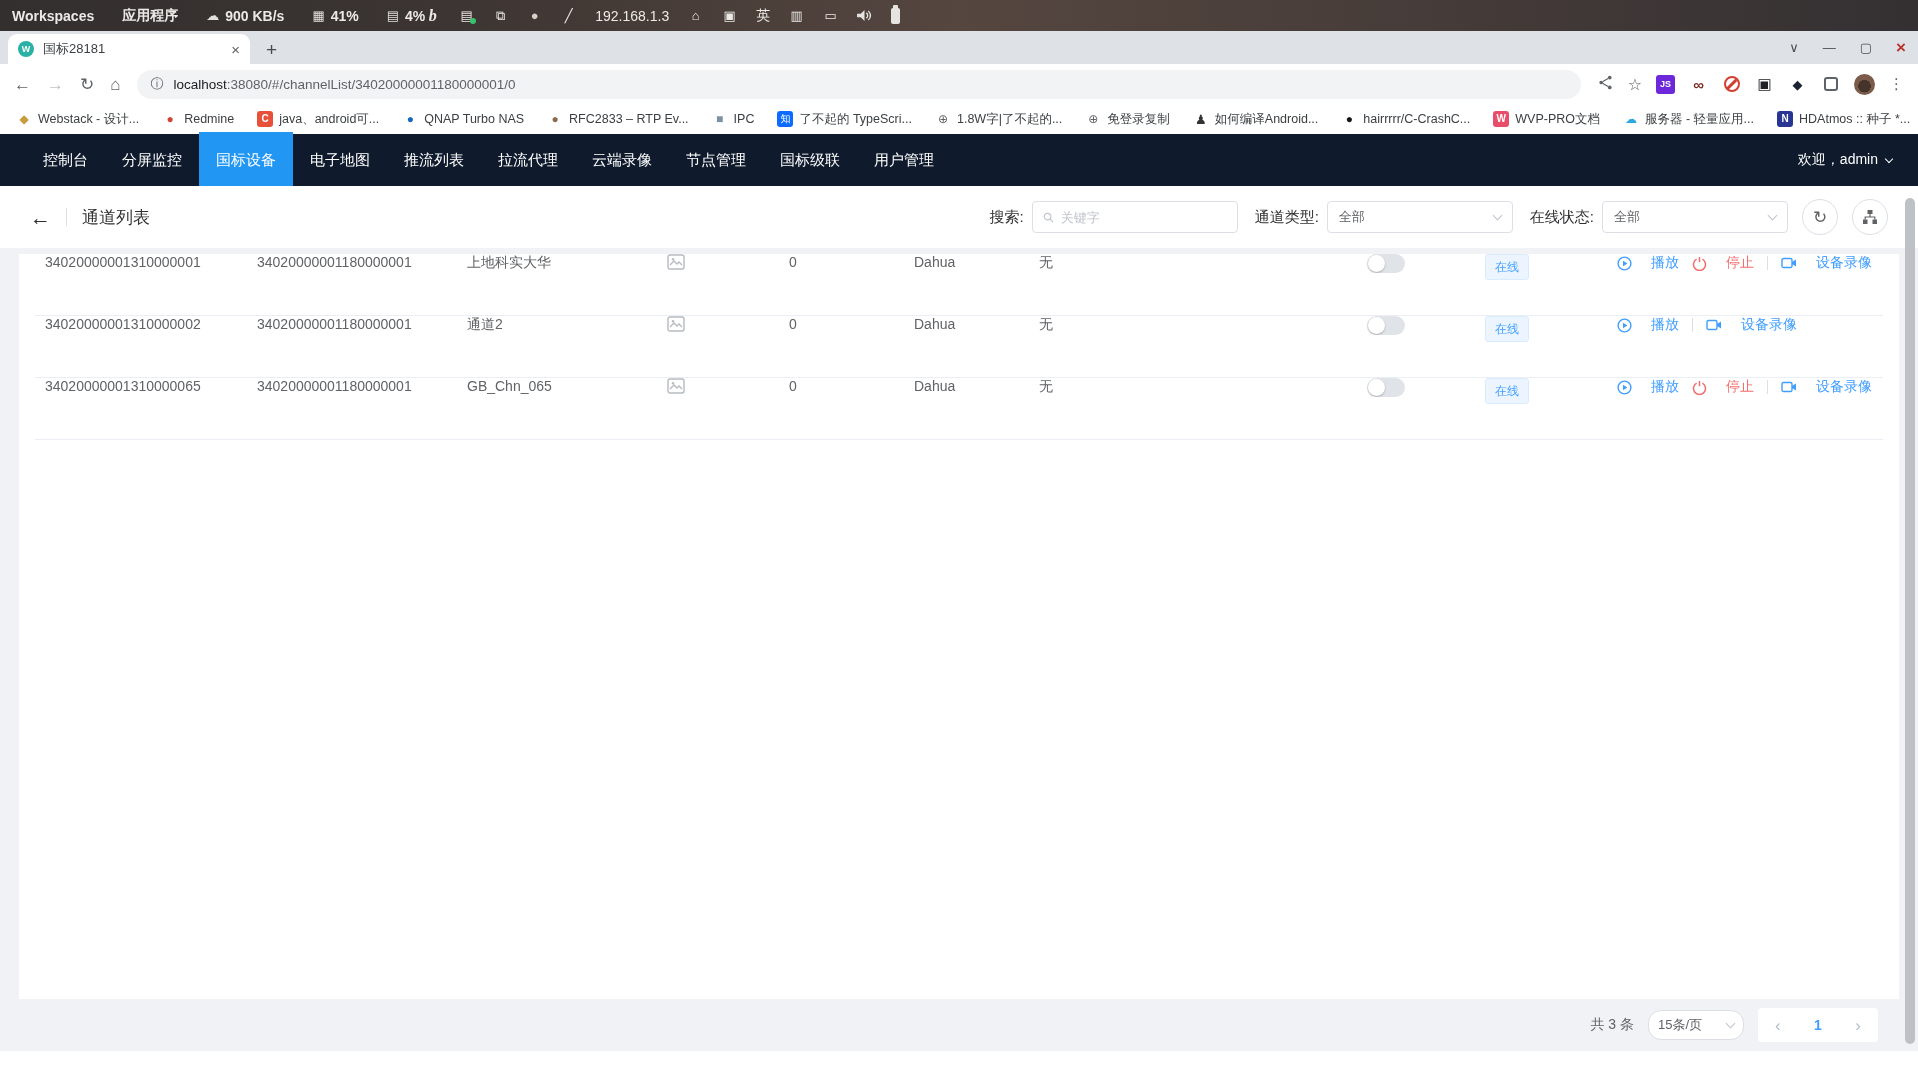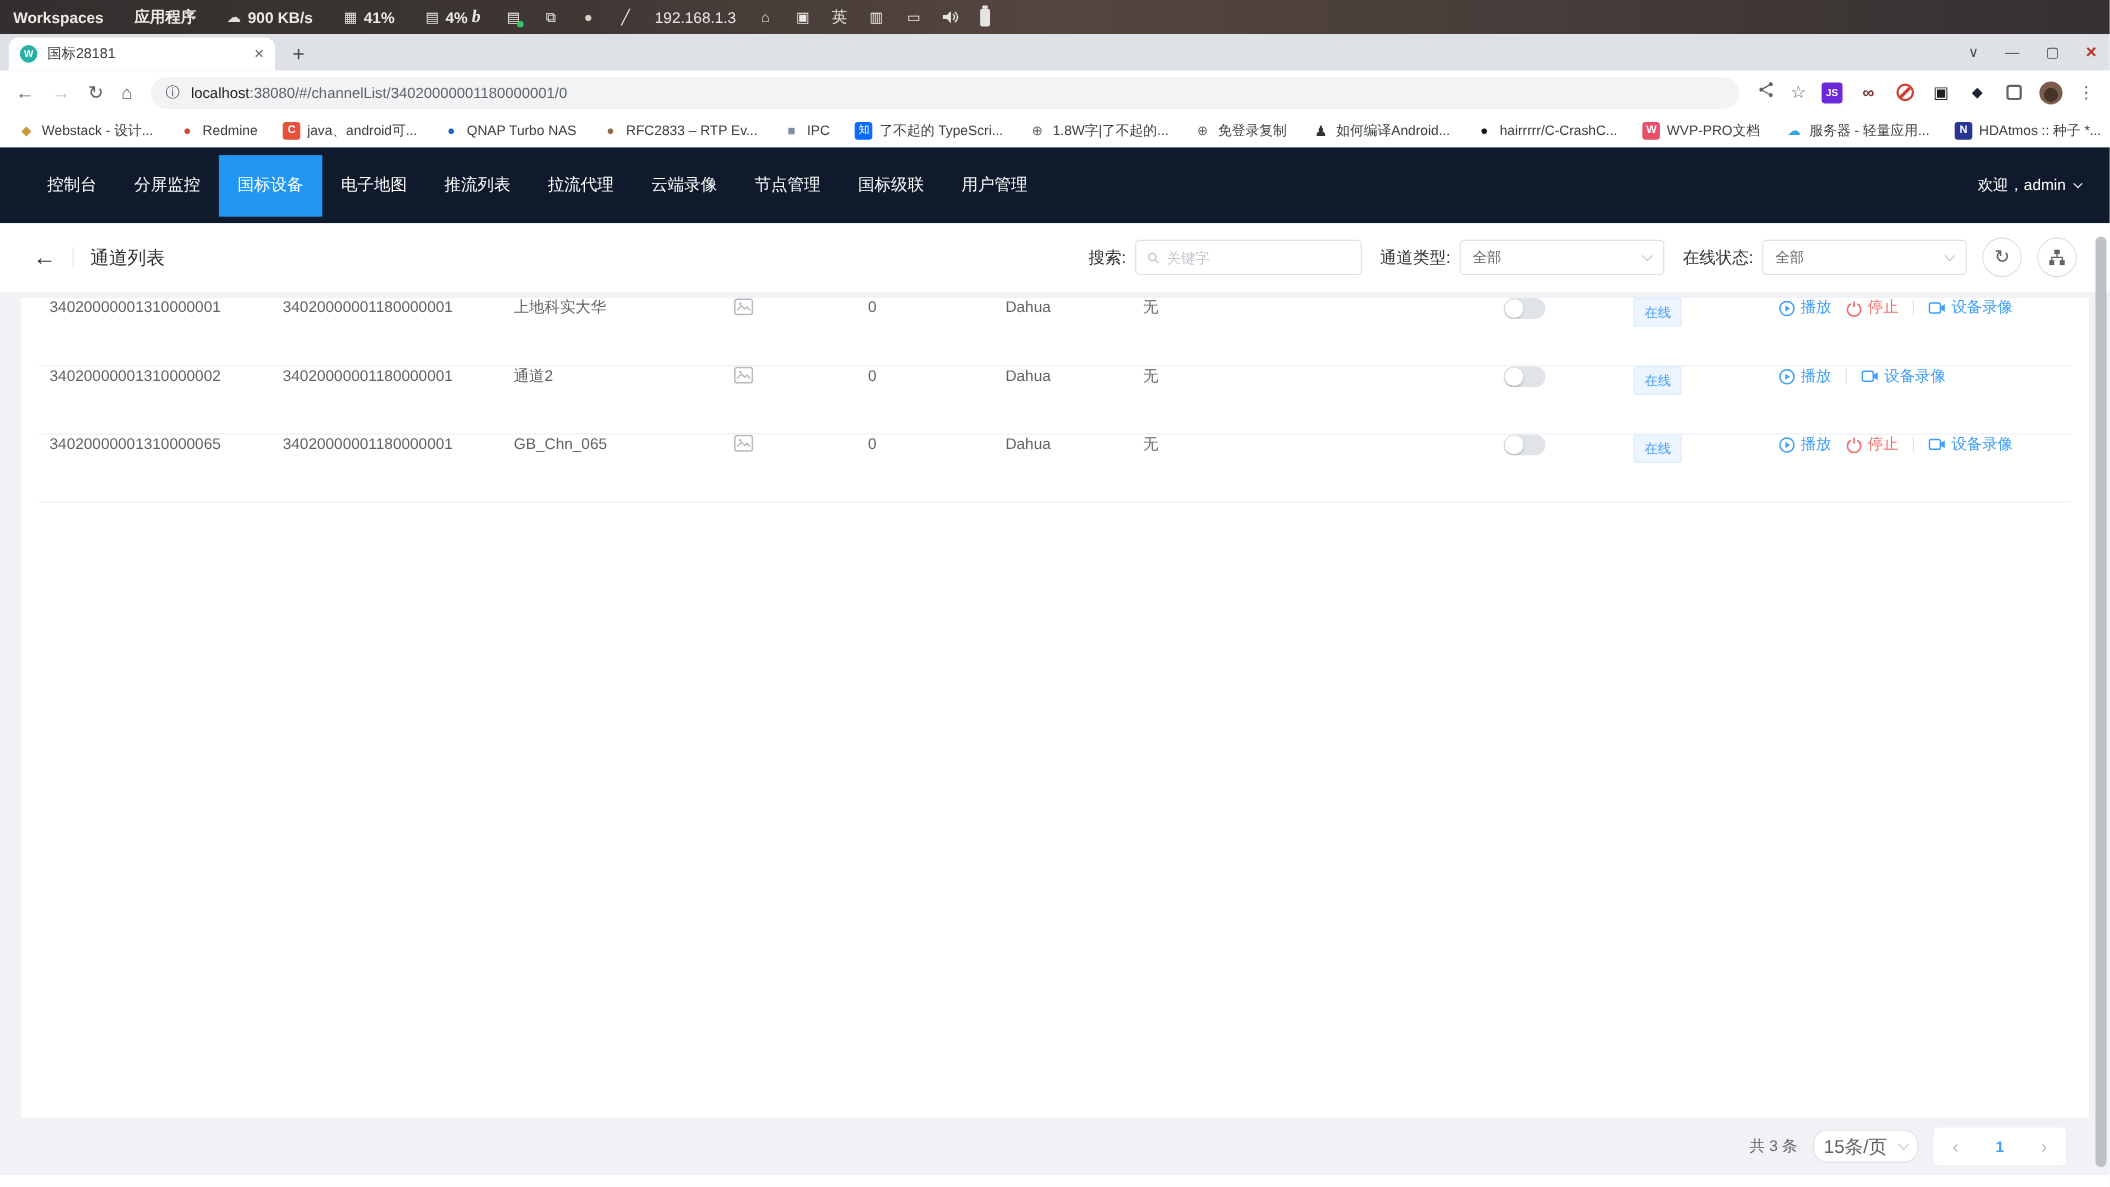--- a/index.html
+++ b/index.html
@@ -53,21 +53,21 @@
 .ext-frame{width:14px;height:14px;border:2px solid #5f6368;border-radius:3px}
 .avatar{width:21px;height:21px;border-radius:50%;background:radial-gradient(circle at 50% 58%,#45342a 0 38%,#7b5b4a 40%)}
 .kebab{font-size:15px;color:#5f6368}
 
 
 .bookmarks{height:30px;flex:none;background:#fff;display:flex;align-items:center;padding:0 16px;gap:23px;font-size:12.5px;color:#3c4043;white-space:nowrap}
 .bm{display:flex;align-items:center;gap:6px;flex:none}
 .bm-ico{width:16px;height:16px;border-radius:3px;display:inline-flex;align-items:center;justify-content:center;font-size:12px;line-height:1}
 
 
-.navbar{height:69px;flex:none;background:#0f1b2d;display:flex;align-items:center;color:#fff;font-size:15px;padding-left:26px}
+.navbar{height:52px;flex:none;background:#0f1b2d;display:flex;align-items:center;color:#fff;font-size:15px;padding-left:26px}
 .nav-item{padding:0 17px;height:56px;line-height:56px;cursor:pointer;white-space:nowrap}
 .nav-item[data-state="active"]{background:#2196f3}
 .nav-right{margin-left:auto;padding-right:26px;display:flex;align-items:center;gap:8px;font-size:14px}
 .chev{width:7px;height:7px;border-right:1.5px solid #c0c4cc;border-bottom:1.5px solid #c0c4cc;transform:rotate(45deg);margin-top:-3px}
 .chev-white{border-color:#fff;width:6px;height:6px}
 
 
 .page{flex:1;background:#f0f2f5;display:flex;flex-direction:column;position:relative;overflow:hidden}
 .page-header{height:62px;flex:none;background:#fff;display:flex;align-items:center;padding:0 30px}
 .back-arrow{font-size:21px;color:#303133;line-height:1}
@@ -97,28 +97,28 @@
 .thead .hcell:nth-child(7){width:210px}.c7{width:210px}
 .thead .hcell:nth-child(8){width:118px}.c8{width:118px}
 .thead .hcell:nth-child(9){width:118px}.c9{width:118px}
 .thead .hcell:nth-child(10){width:132px}.c10{width:132px}
 .thead .hcell:nth-child(11){flex:1}.c11{flex:1}
 .imgph{display:inline-flex;width:18px;height:16px}
 .switch{width:38px;height:19px;border-radius:10px;background:#e0e4e9;display:inline-block;position:relative;vertical-align:middle}
 .knob{position:absolute;left:1px;top:1px;width:17px;height:17px;border-radius:50%;background:#fff;box-shadow:0 1px 2px rgba(0,0,0,.25)}
 .tag-online{display:inline-block;padding:5px 9px;background:#ecf5ff;border:1px solid #d9ecff;border-radius:3px;color:#409eff;font-size:12px;line-height:1.2}
 .actions{display:flex;align-items:center;gap:13px}
-.act{display:inline-flex;align-items:center;gap:5px;color:#409eff;cursor:pointer}
+.act{display:inline-flex;align-items:center;gap:19px;color:#409eff;cursor:pointer}
 .act.stop{color:#f56c6c}
 .act-divider{width:1px;height:14px;background:#dcdfe6}
 .act svg{display:block}
 
 
 .pager-row{height:52px;flex:none;display:flex;align-items:center;justify-content:flex-end;padding-right:40px;gap:14px;color:#606266;font-size:14px}
-.size-sel{width:96px;height:30px;border:1px solid #dcdfe6;border-radius:13px;background:#fff;display:flex;align-items:center;justify-content:space-between;padding:0 9px;font-size:17px;color:#606266}
+.size-sel{width:96px;height:30px;border:1px solid #dcdfe6;border-radius:13px;background:#fff;display:flex;align-items:center;justify-content:space-between;padding:0 9px;font-size:13px;color:#606266}
 .pager{width:120px;height:34px;background:#fff;border-radius:4px;display:flex;align-items:center;justify-content:space-between;padding:0 17px}
 .pg-arrow{color:#b4bccc;font-size:17px;line-height:1}
 .pg-cur{color:#409eff;font-weight:bold;font-size:14px}
 .footer-white{flex:1;background:#fff}
 .scroll-thumb{position:absolute;right:3px;top:12px;width:10px;height:846px;background:#b7bbc0;border-radius:5px;opacity:.9}
 </style>
 </head>
 <body>
 
 <div class="screen">

